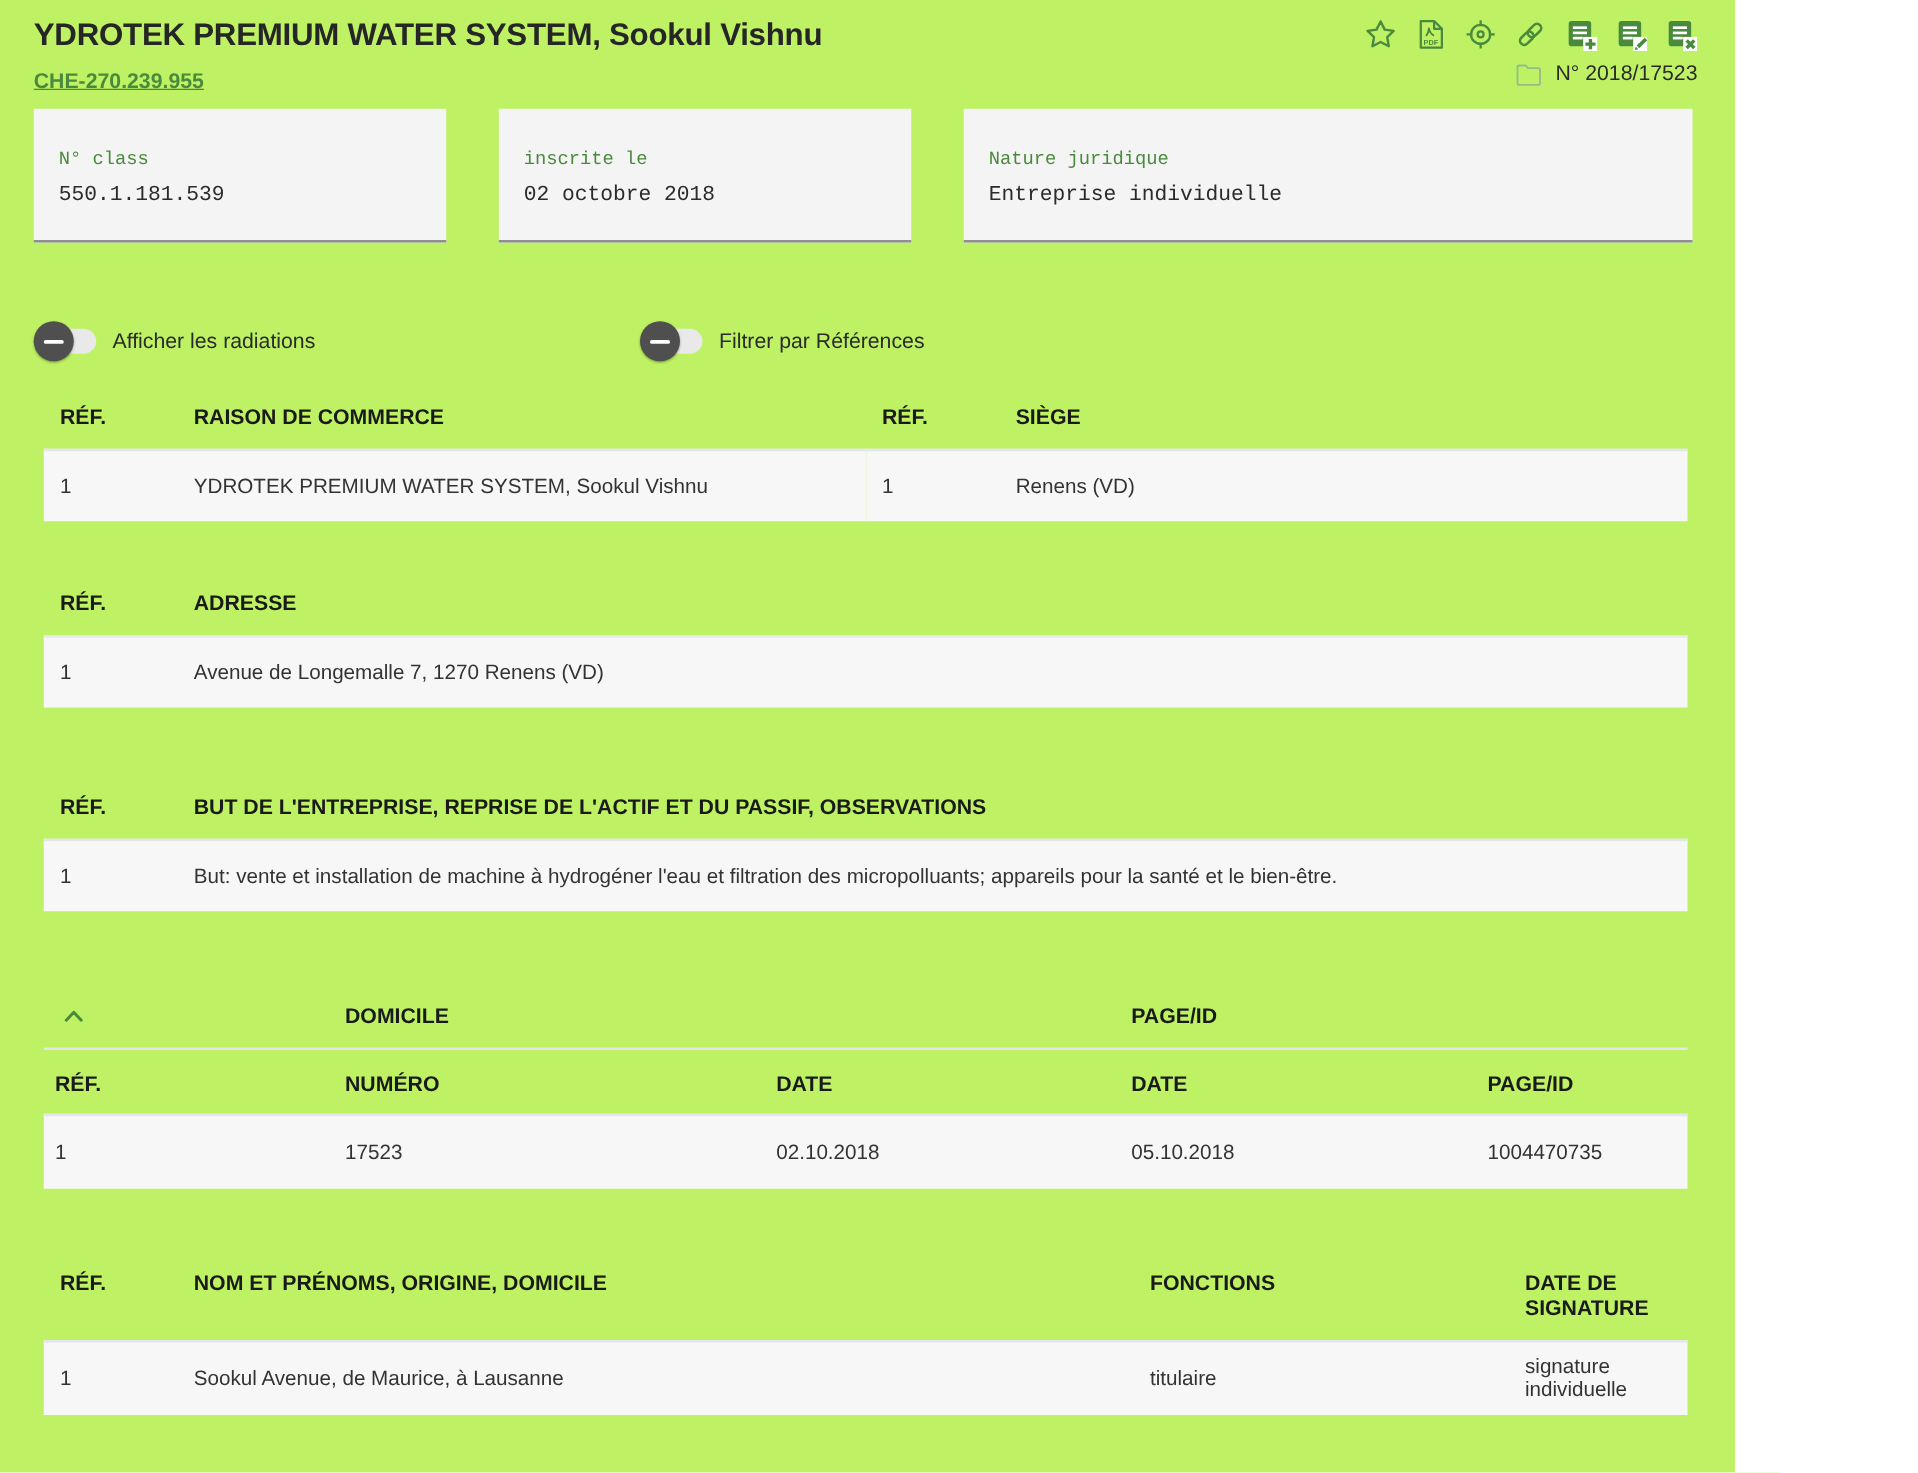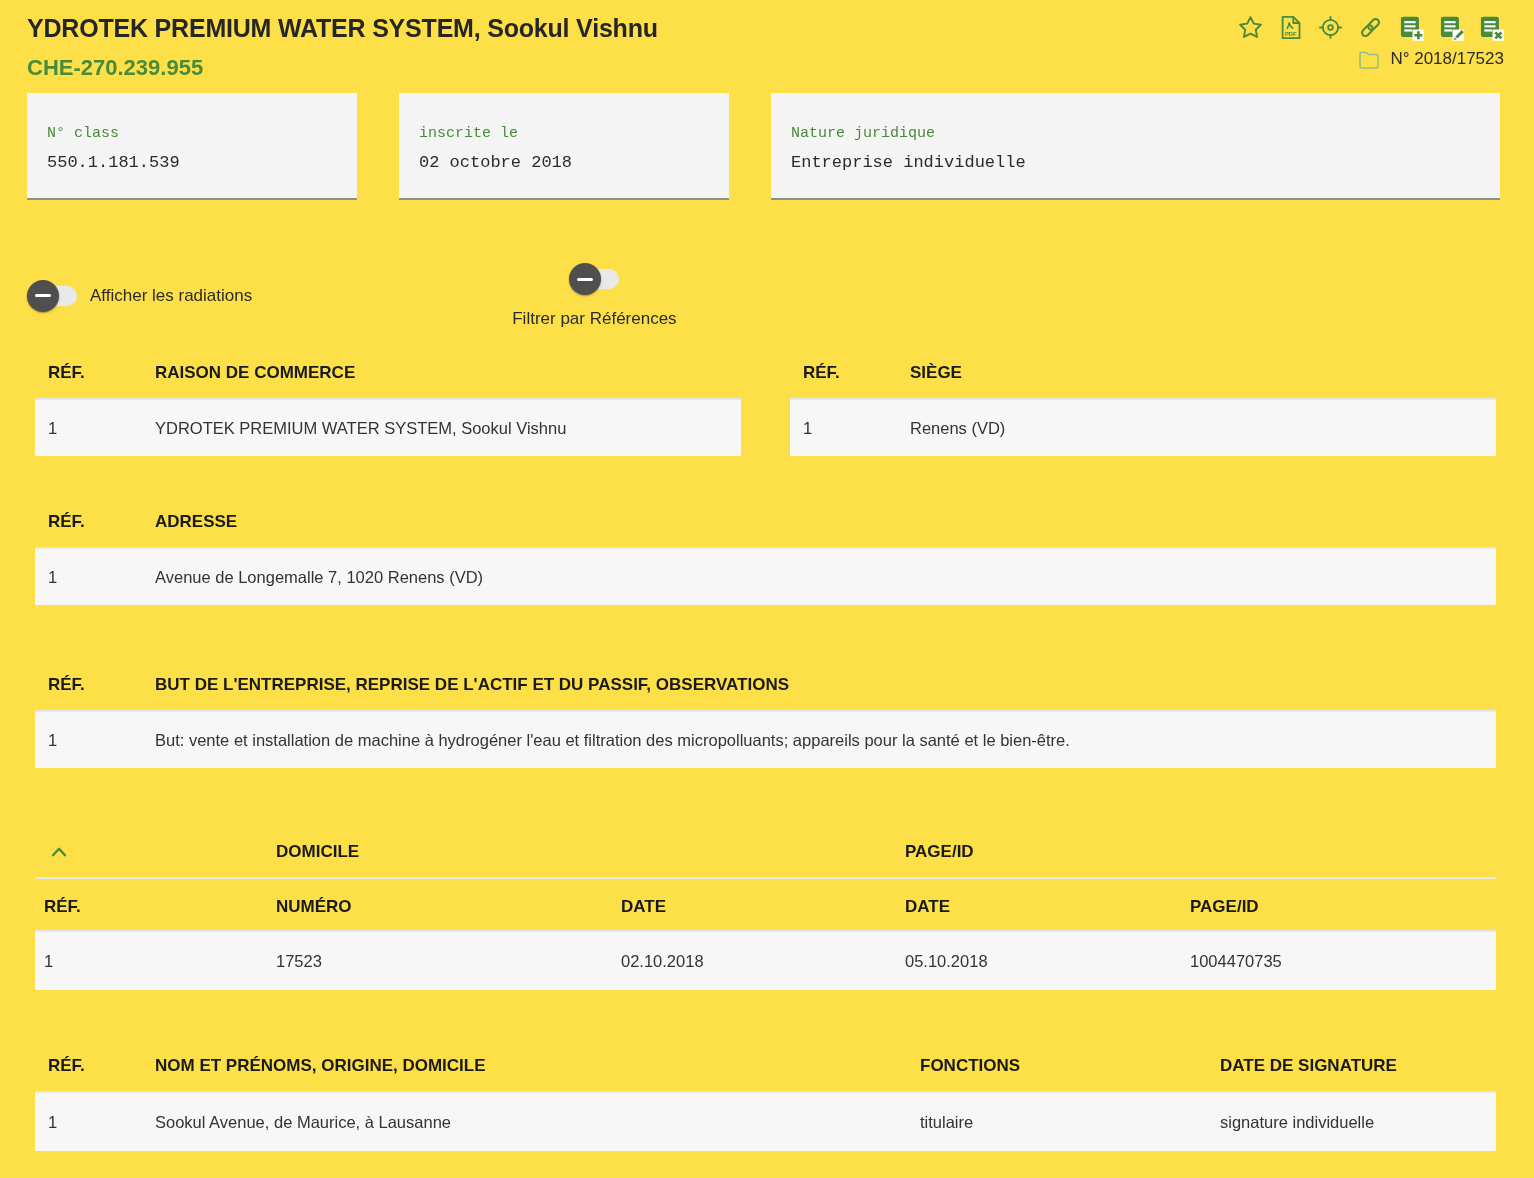--- a/index.html
+++ b/index.html
@@ -1,41 +1,41 @@
 <!DOCTYPE html>
 <html><head>
 <meta charset="utf-8">
 <style>
   * { box-sizing: border-box; }
   html,body { margin:0; padding:0; background:#fff; }
   body { font-family:"Liberation Sans", sans-serif; color:#333; }
-  .page { width:1534px; height:1178px; position:relative; overflow:hidden; background:#fde047; }
+  .page { width:1388px; height:1178px; position:relative; overflow:hidden; background:#bef264; }
 
   
   .top { display:flex; justify-content:space-between; align-items:flex-start; padding:14px 30px 0 27px; }
   .title-block {}
   .page-title { font-size:25px; font-weight:700; color:#262626; letter-spacing:-0.2px; }
-  .uid { margin-top:12px; font-size:22px; font-weight:700; color:#4a8a3c; }
+  .uid { margin-top:12px; font-size:17px; font-weight:700; color:#4a8a3c;text-decoration:underline; }
   .right-block { text-align:right; }
   .toolbar { display:flex; gap:13px; align-items:center; justify-content:flex-end; }
   .toolbar .icon-btn { width:27px; height:27px; cursor:pointer; display:inline-flex; }
   .dossier { display:flex; align-items:center; justify-content:flex-end; gap:9px; margin-top:6px; font-size:17px; color:#2b2b2b; }
 
   
   .info-row { display:flex; gap:42px; margin:12px 34px 0 27px;font-family:Liberation Mono, monospace; }
   .info-box { background:#f4f4f4; border-bottom:2px solid #8f8f8f; padding:32px 20px 26px 20px; height:107px; }
   .info-box.w-fixed { width:330px; }
   .info-box.w-grow { flex:1; }
   .info-label { font-size:15px; color:#4a8a3c; }
   .info-value { margin-top:11px; font-size:17px; color:#2b2b2b; }
 
   
   .toggle-row { display:flex; align-items:center; margin:62px 0 0 27px; }
   .toggle-group { display:flex; align-items:center; gap:13px; cursor:pointer; }
-  .toggle-group + .toggle-group { margin-left:260px;flex-direction:column; }
+  .toggle-group + .toggle-group { margin-left:260px; }
   .toggle { position:relative; width:50px; height:34px; flex:0 0 auto; }
   .toggle-track { position:absolute; left:12px; top:7px; width:38px; height:20px; border-radius:10px; background:#e9e9e9; }
   .toggle-knob { position:absolute; left:0; top:1px; width:32px; height:32px; border-radius:50%;
                  background:#4f4f4f; box-shadow:0 1px 2px rgba(0,0,0,.35); display:flex; align-items:center; justify-content:center; }
   .toggle-knob::after { content:''; width:16px; height:3px; border-radius:2px; background:#fff; }
   .toggle-label { font-size:17px; color:#2b2b2b; }
 
   
   .tables { margin:34px 38px 0 35px; }
   .two-col { display:flex; justify-content:space-between; }
@@ -209,21 +209,21 @@
       </div>
     </div>
 
     <div class="tbl-full sec-gap-1">
       <div class="tbl-header">
         <span>RÉF.</span>
         <span>ADRESSE</span>
       </div>
       <div class="tbl-row">
         <span>1</span>
-        <span>Avenue de Longemalle 7, 1020 Renens (VD)</span>
+        <span>Avenue de Longemalle 7, 1270 Renens (VD)</span>
       </div>
     </div>
 
     <div class="tbl-full sec-gap-2">
       <div class="tbl-header">
         <span>RÉF.</span>
         <span>BUT DE L'ENTREPRISE, REPRISE DE L'ACTIF ET DU PASSIF, OBSERVATIONS</span>
       </div>
       <div class="tbl-row">
         <span>1</span>

